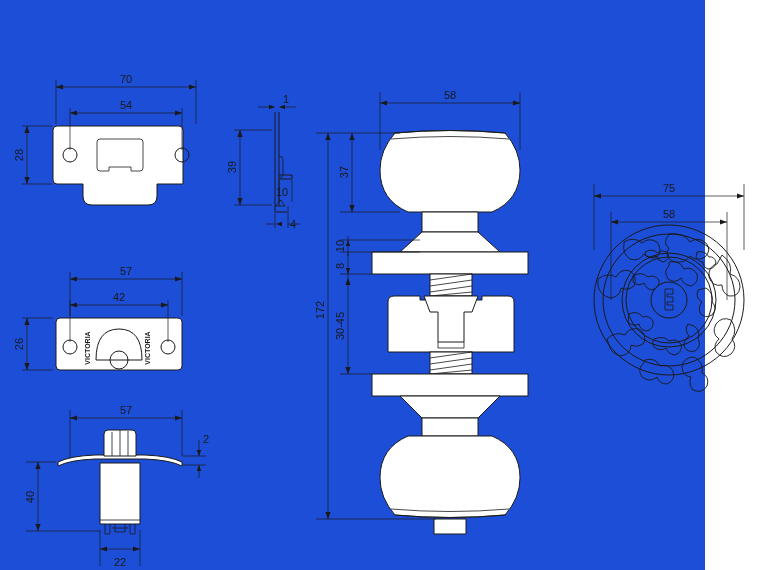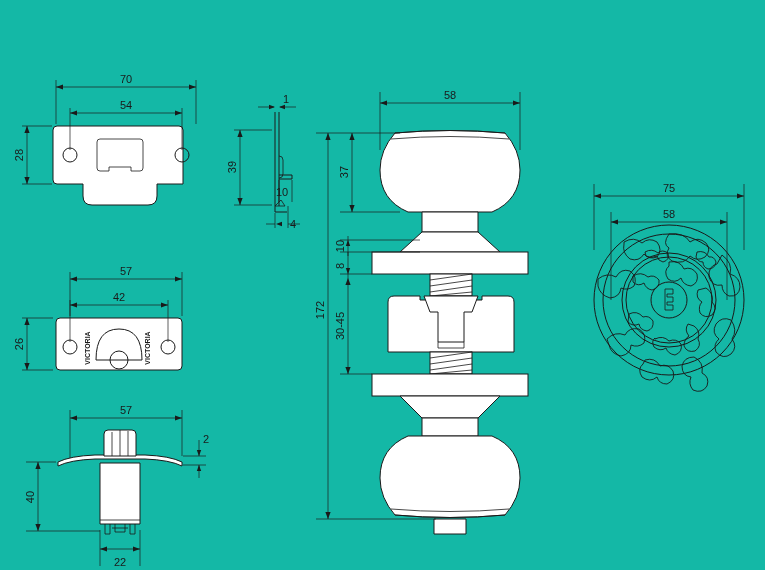--- a/index.html
+++ b/index.html
@@ -1,17 +1,17 @@
 <!DOCTYPE html>
 <html><head>
 <meta charset="utf-8">
 <style>
   html,body{margin:0;padding:0;background:#ffffff;}
   body{width:765px;height:570px;font-family:"Liberation Sans",sans-serif;overflow:hidden;}
-  #sheet{position:relative;width:765px;height:570px;background:#14b8a6;}
+  #sheet{position:relative;width:705px;height:570px;background:#1d4ed8;}
   svg{display:block;position:absolute;top:0;left:0;}
   .ln{stroke:#1a1a1a;stroke-width:1;fill:none;}
   .ln-thin{stroke:#1a1a1a;stroke-width:0.8;fill:none;}
   .ln-dim{stroke:#1a1a1a;stroke-width:0.7;fill:none;}
   .ln-orn{stroke:#1a1a1a;stroke-width:0.9;fill:none;}
   .solid{fill:#ffffff;stroke:#1a1a1a;stroke-width:1;}
   .dimtxt{font-family:"Liberation Sans",sans-serif;font-size:11px;fill:#1a1a1a;}
   .dimtxt-v{font-family:"Liberation Sans",sans-serif;font-size:11px;fill:#1a1a1a;}
   .orn-txt{font-family:"Liberation Sans",sans-serif;font-size:7px;fill:#1a1a1a;font-weight:bold;}
 </style>

